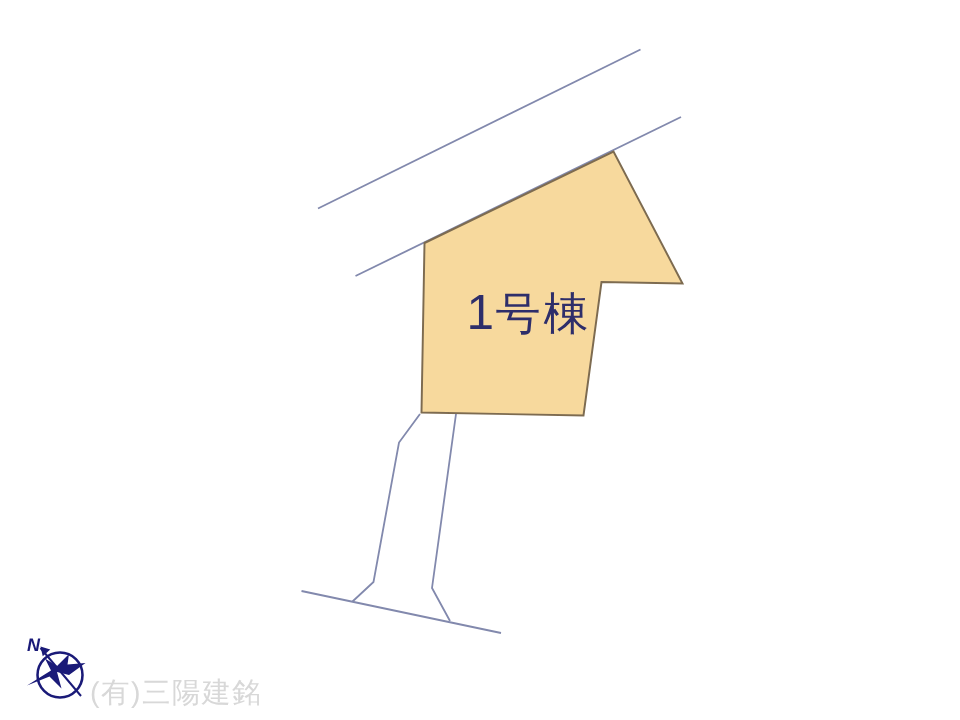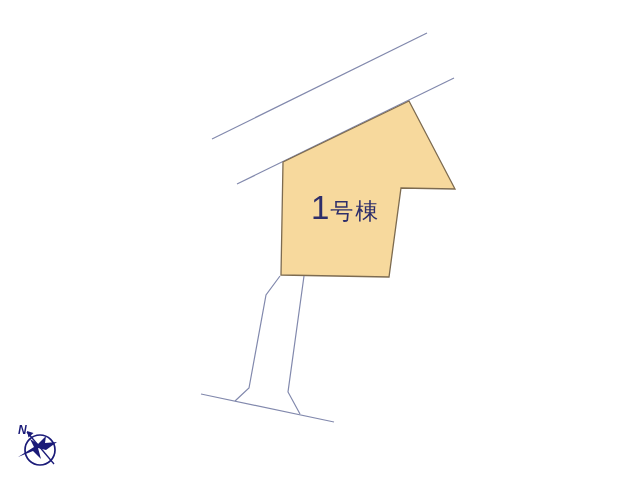--- a/index.html
+++ b/index.html
@@ -28,21 +28,21 @@
     align-items: baseline;
     white-space: nowrap;
     pointer-events: none;
   }
   .building-label .num {
     font-size: 33px;
     line-height: 1;
     letter-spacing: 1px;
   }
   .building-label .suffix {
-    font-size: 23px;
+    font-size: 30px;
     line-height: 1;
     letter-spacing: 2px;
   }
   .company-watermark {
     position: absolute;
     left: 60px;
     top: 449px;
     font-size: 19px;
     letter-spacing: 1px;
     white-space: nowrap;
@@ -82,14 +82,15 @@
       <path d="M18,457 L34,447 L30,439 L38,444 L46,436 L45,443 L57,442 L46,450 L38,448 L41,459 L33,451 Z" fill="#1a1a78"></path>
       <text x="18" y="434" class="compass-n" fill="#1a1a78">N</text>
     </g>
   </svg>
 
   <div class="building-label" style="color: rgb(46, 46, 106);">
     <span class="num">1</span>
       <span class="suffix">号棟</span>
   </div>
 
+  <div class="company-watermark" style="color: rgb(216, 216, 216);">(有)三陽建銘</div>
 
 </div>
 
 </body></html>

